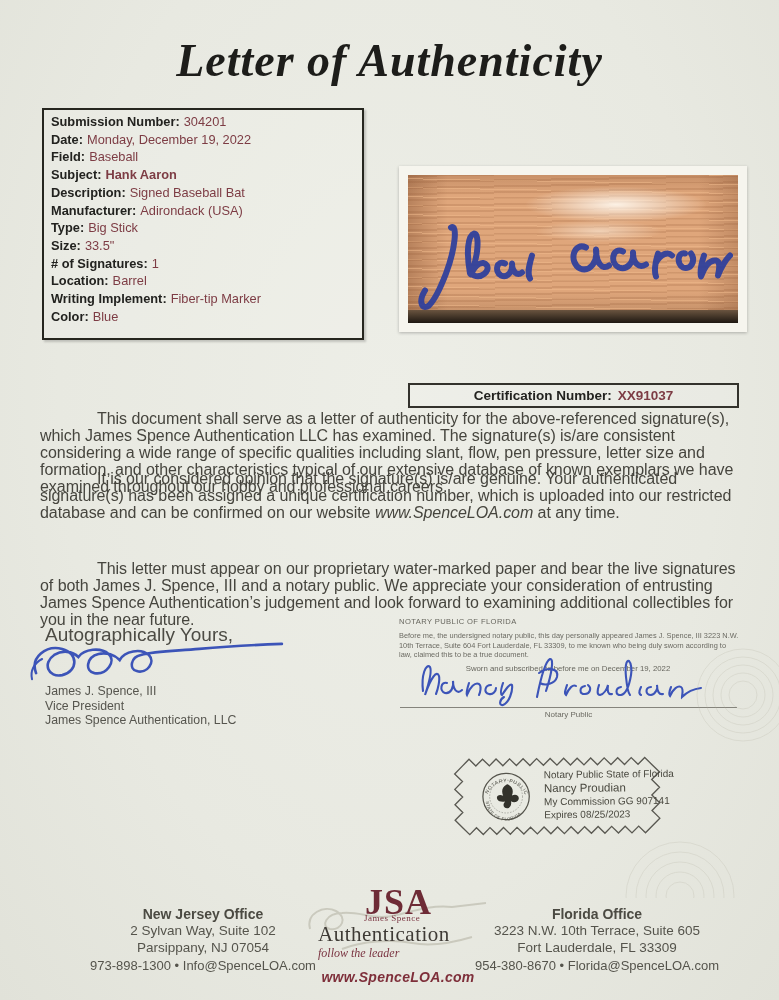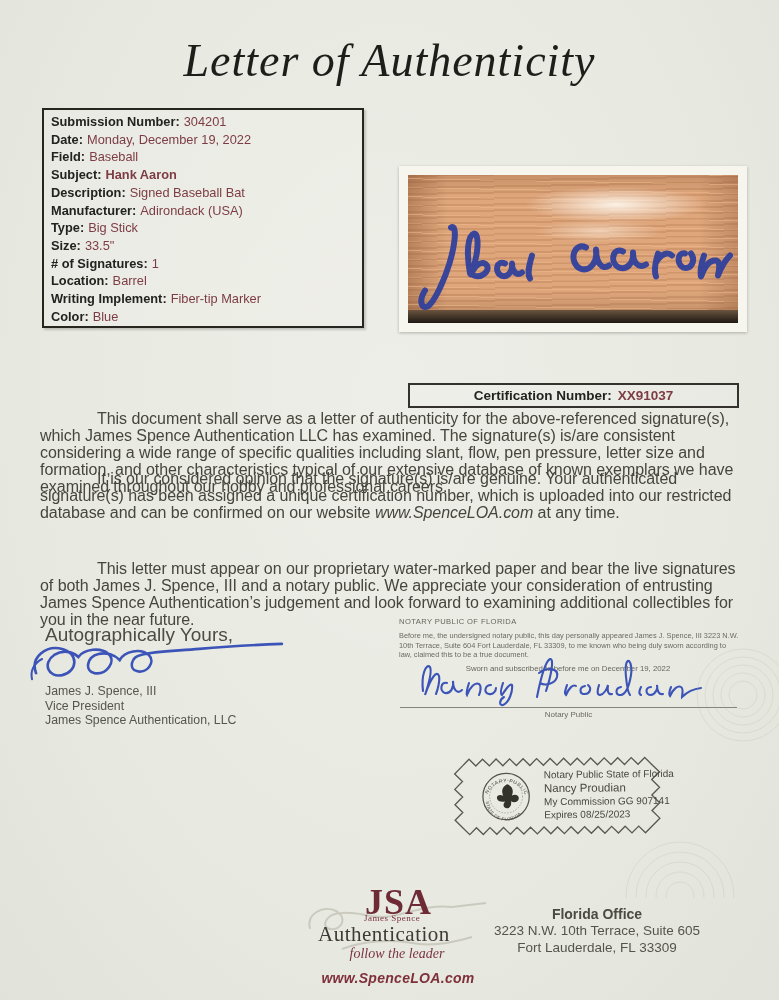--- a/index.html
+++ b/index.html
@@ -2,26 +2,26 @@
 <html><head>
 <meta charset="utf-8">
 <style>
   html,body{margin:0;padding:0;background:#cfcfc8;}
   .page{position:relative;width:779px;height:1000px;margin:0 auto;overflow:hidden;
     background-color:#e9eae2;
     background-image:radial-gradient(ellipse at 50% 40%, #edeee7 0%, #e8e9e1 60%, #e1e2d9 100%);
     font-family:"Liberation Sans",sans-serif;color:#3f3e38;}
 
   .title{position:absolute;top:34px;left:0;width:100%;text-align:center;
-    font-family:"Liberation Serif",serif;font-style:italic;font-weight:normal;
+    font-family:"Liberation Serif",serif;font-style:italic;font-weight:bold;
     font-size:46px;color:#1d1d1a;letter-spacing:1px;}
 
   
   .details{position:absolute;left:42px;top:108px;width:322px;border:2px solid #26261f;
-    padding:3px 0 1px 7px;box-sizing:border-box;background:rgba(255,255,255,.10);
+    padding:3px 0 13px 7px;box-sizing:border-box;background:rgba(255,255,255,.10);
     box-shadow:1.5px 1.5px 2px rgba(0,0,0,.18);}
   .drow{font-size:12.8px;line-height:17.7px;white-space:nowrap;}
   .dlabel{font-weight:bold;color:#22221f;}
   .dvalue{color:#7d3c44;margin-left:4px;}
   .dvalue.boldv{font-weight:bold;}
 
   
   .photo{position:absolute;left:399px;top:166px;width:348px;height:166px;background:#f6f5ee;
     padding:9px;box-sizing:border-box;box-shadow:0 1px 3px rgba(0,0,0,.25);}
   .wood{position:relative;width:100%;height:100%;overflow:hidden;background-color:#dfa67b;
@@ -70,21 +70,21 @@
   .o-line{font-size:13.5px;line-height:16.5px;}
   .o-contact{font-size:13px;margin-top:2px;}
   .nj{left:48px;width:310px;}
   .fl{left:432px;width:330px;}
 
   .logo{position:absolute;left:318px;top:889px;width:160px;font-family:"Liberation Serif",serif;}
   .logo .ghost{position:absolute;left:-18px;top:0;width:196px;height:72px;}
   .logo .jsa{position:relative;font-weight:bold;font-size:36px;line-height:26px;color:#6e2b36;letter-spacing:1px;margin-left:1px;text-align:center;}
   .logo .js-small{position:relative;font-size:9px;color:#7a3340;margin:-2px 0 0 46px;letter-spacing:.5px;}
   .logo .auth{position:relative;font-size:21px;color:#3e3a35;letter-spacing:.5px;line-height:22px;}
-  .logo .tagline{position:relative;font-style:italic;font-size:14px;color:#7a3340;text-align:center;margin:1px 2px 0 0;}
+  .logo .tagline{position:relative;font-style:italic;font-size:12px;color:#7a3340;text-align:left;margin:1px 2px 0 0;}
   .logo .site{position:relative;font-family:"Liberation Sans",sans-serif;font-style:italic;font-weight:bold;
     font-size:14px;color:#7e2f3a;text-align:center;margin-top:8px;letter-spacing:.3px;}
 
   .watermark{position:absolute;opacity:.28;}
 </style>
 </head>
 <body>
 
 <div class="page">
 
@@ -200,32 +200,39 @@
   <svg class="watermark" style="left:620px;top:838px;" width="120" height="60">
     <g fill="none" stroke="#aeac9c" stroke-width=".8">
       <circle cx="60" cy="58" r="14"></circle>
         <circle cx="60" cy="58" r="24"></circle>
         <circle cx="60" cy="58" r="34"></circle>
         <circle cx="60" cy="58" r="44"></circle>
         <circle cx="60" cy="58" r="54"></circle>
     </g>
   </svg>
 
+  <div class="office nj">
+    <div class="o-title">New Jersey Office</div>
+    <div class="o-line">2 Sylvan Way, Suite 102</div>
+    <div class="o-line">Parsippany, NJ 07054</div>
+    <div class="o-contact">973-898-1300 • Info@SpenceLOA.com</div>
+  </div>
 
   <div class="logo">
     <svg class="ghost" viewBox="0 0 196 72" fill="none" stroke="#b3b1a2" stroke-width="2" opacity=".55">
       <path d="M10 40 C6 24 24 16 36 22 C48 28 42 42 30 40 C20 38 26 24 42 24 C62 22 72 32 97 26 C117 21 132 16 152 18 L186 14"></path>
       <path d="M42 60 C62 52 92 50 112 54 C132 58 152 54 172 48"></path>
     </svg>
     <div class="jsa">JSA</div>
     <div class="js-small">James Spence</div>
     <div class="auth">Authentication</div>
     <div class="tagline">follow the leader</div>
     <div class="site">www.SpenceLOA.com</div>
   </div>
 
   <div class="office fl">
     <div class="o-title">Florida Office</div>
     <div class="o-line">3223 N.W. 10th Terrace, Suite 605</div>
     <div class="o-line">Fort Lauderdale, FL 33309</div>
+    <div class="o-contact">954-380-8670 • Florida@SpenceLOA.com</div>
   </div>
 
 </div>
 
 </body></html>

